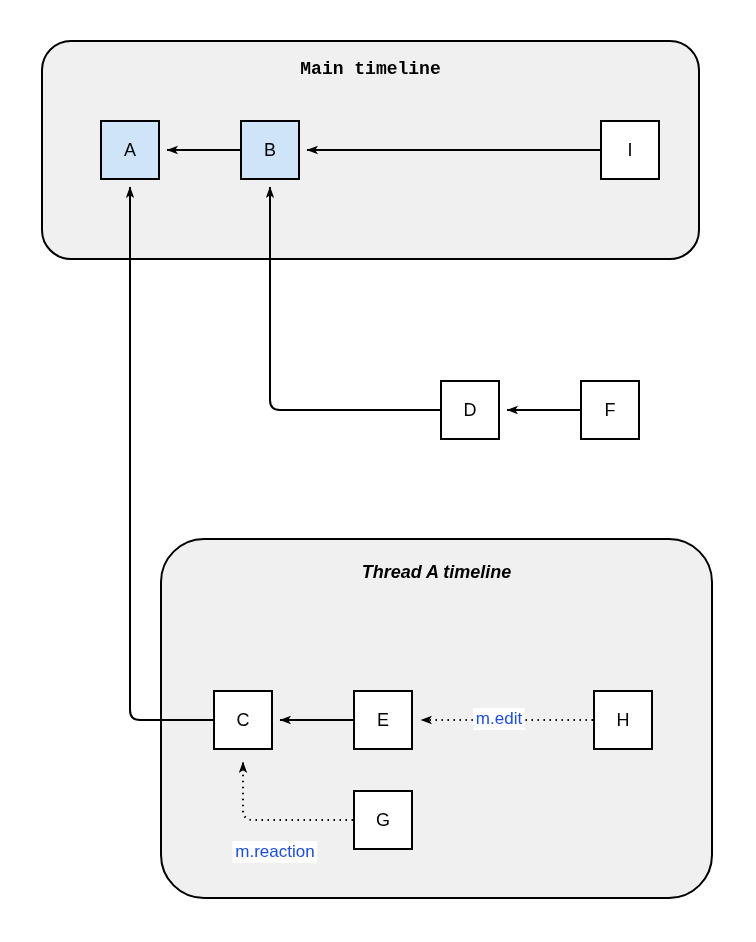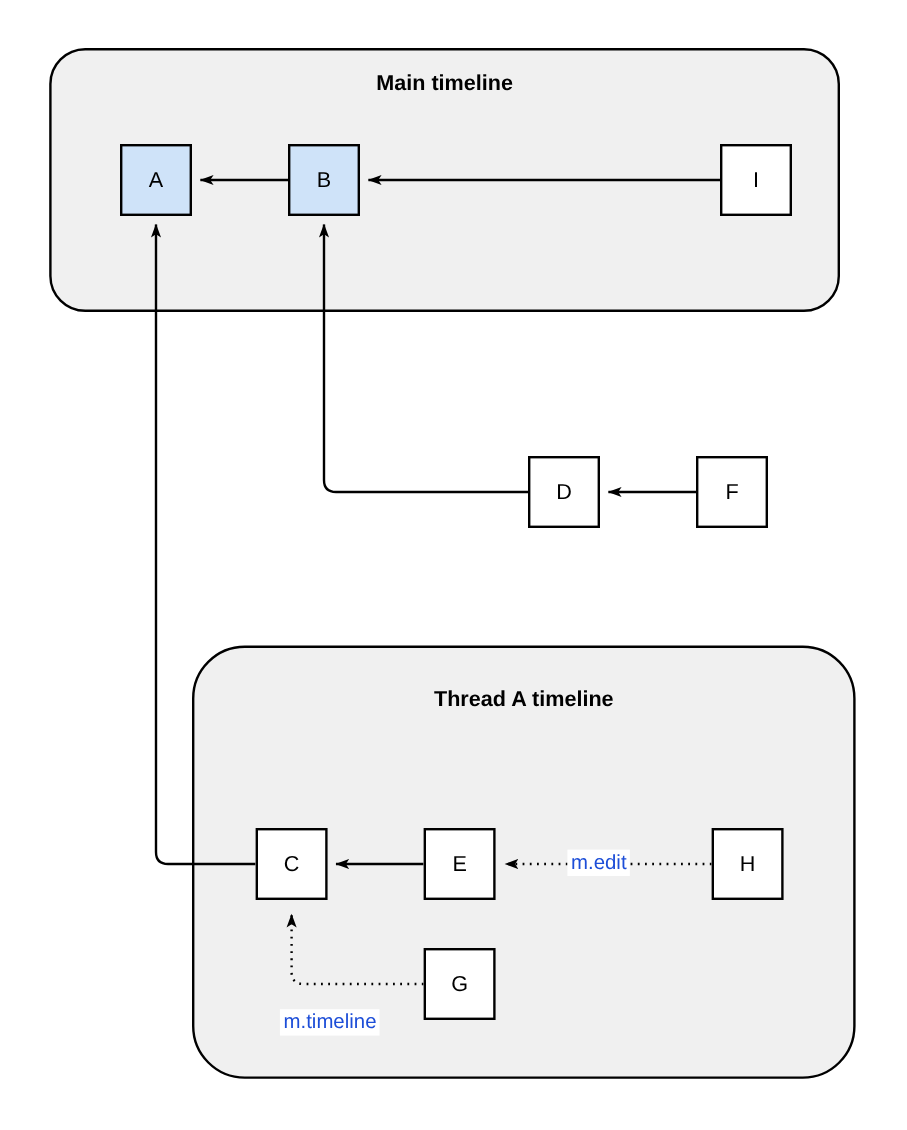--- a/index.html
+++ b/index.html
@@ -24,26 +24,26 @@
     background: var(--container-fill);
     border: 2px solid var(--container-border);
   }
   .timeline-box .box-title {
     display: block;
     text-align: center;
     font-weight: bold;
     font-size: 18px;
     color: #000;
   }
-  #container-main   { left: 41px;  top: 40px;  width: 659px; height: 220px; border-radius: 30px; }
+  #container-main   { left: 41px;  top: 40px;  width: 659px; height: 220px; border-radius: 30px; font-family: Liberation Mono, monospace; }
   #container-main .box-title { margin-top: 17px; }
   #container-thread-b { left: 381px; top: 300px; width: 321px; height: 218px; border-radius: 42px; }
   #container-thread-b .box-title { margin-top: 19px; }
   #container-thread-a { left: 160px; top: 538px; width: 553px; height: 361px; border-radius: 44px; }
-  #container-thread-a .box-title { margin-top: 32px; }
+  #container-thread-a .box-title { margin-top: 22px; font-style: italic; }
 
   .edges-layer { position: absolute; left: 0; top: 0; pointer-events: none; }
 
   .node {
     position: absolute;
     width: 60px; height: 60px;
     background: var(--node-fill);
     border: 2px solid var(--node-border);
     display: flex; align-items: center; justify-content: center;
     font-size: 18px; color: #000;
@@ -97,21 +97,21 @@
       <path d="M 580 410 L 507 410" marker-end="url(#arrow)"></path>
       <path d="M 353 720 L 280 720" marker-end="url(#arrow)"></path>
       <path d="M 440 410 L 280 410 Q 270 410 270 400 L 270 187" marker-end="url(#arrow)"></path>
       <path d="M 213 720 L 140 720 Q 130 720 130 710 L 130 187" marker-end="url(#arrow)"></path>
       <path stroke-dasharray="1.5 4.5" d="M 593 720 L 421 720" marker-end="url(#arrow)"></path>
       <path stroke-dasharray="1.5 4.5" d="M 353 820 L 253 820 Q 243 820 243 810 L 243 762" marker-end="url(#arrow)"></path>
     </g>
   </svg>
 
   <div class="edge-label" id="label-m-edit">m.edit</div>
-  <div class="edge-label" id="label-m-reaction">m.timeline</div>
+  <div class="edge-label" id="label-m-reaction">m.reaction</div>
 
   <div class="node highlight" id="node-A">
     <span>A</span>
   </div>
   <div class="node highlight" id="node-B">
     <span>B</span>
   </div>
   <div class="node" id="node-I">
     <span>I</span>
   </div>

